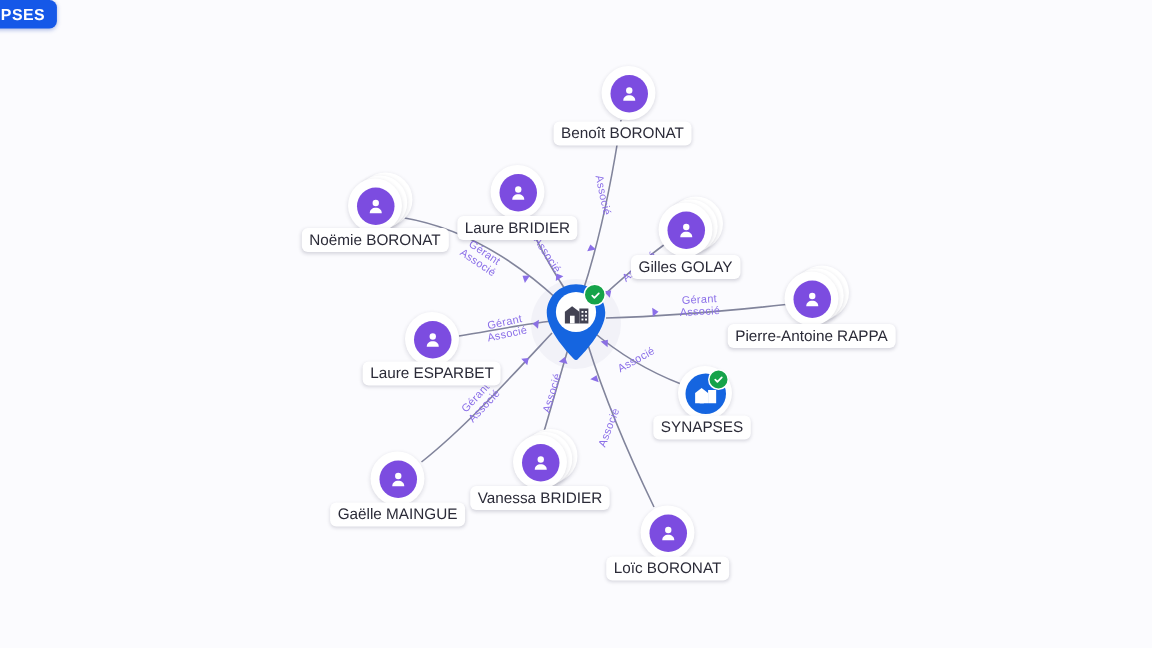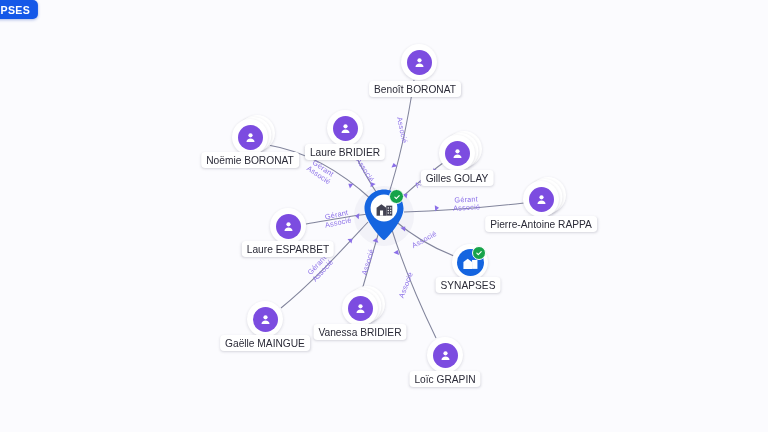--- a/index.html
+++ b/index.html
@@ -413,15 +413,15 @@
           <div class="person-ring on-top">
             <div class="person-disc" style="background: rgb(124, 76, 224);">
               <svg width="13" height="13" viewBox="0 0 24 24">
                 <circle cx="12" cy="8" r="3.9" fill="#ffffff"></circle>
                 <path d="M4.6 20.5c0-4.2 3.3-6.6 7.4-6.6s7.4 2.4 7.4 6.6z" fill="#ffffff"></path>
               </svg>
             </div>
           </div>
         </div>
       </div>
-      <div class="node-label" style="left: 445px; top: 371px;">Loïc GRAPIN</div>
+      <div class="node-label" style="left: 445px; top: 371px;">Loïc BORONAT</div>
     </div>
 </div>
 
 </body></html>

